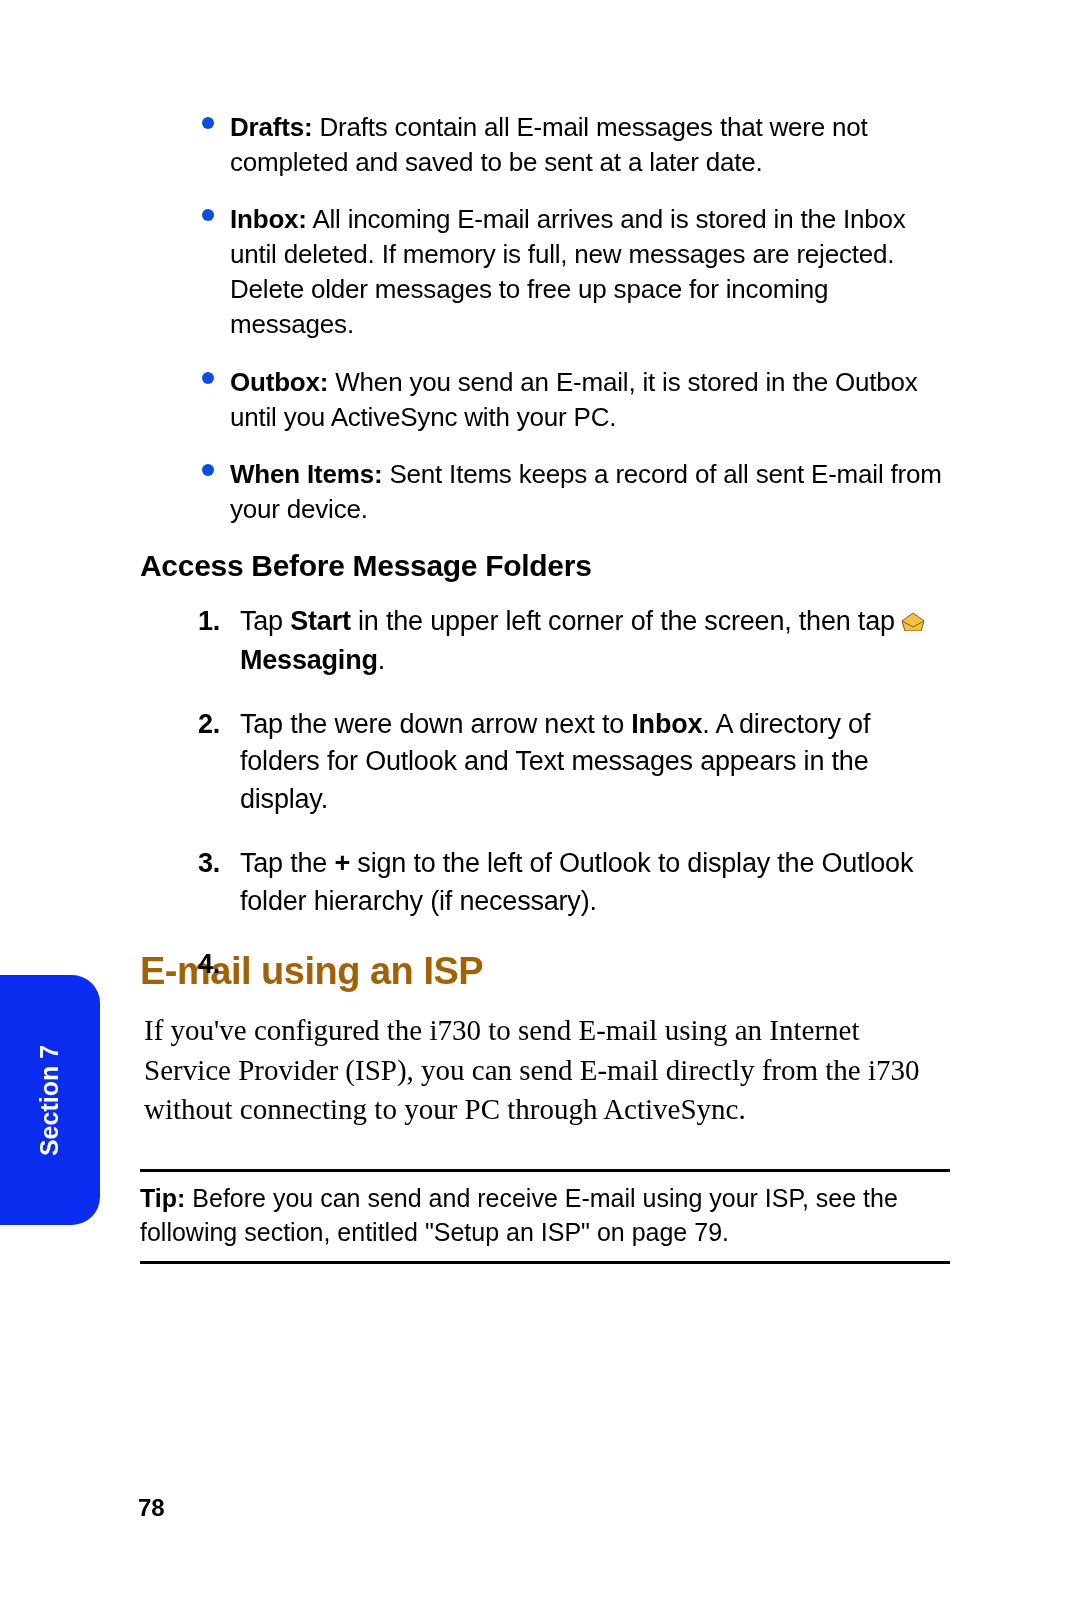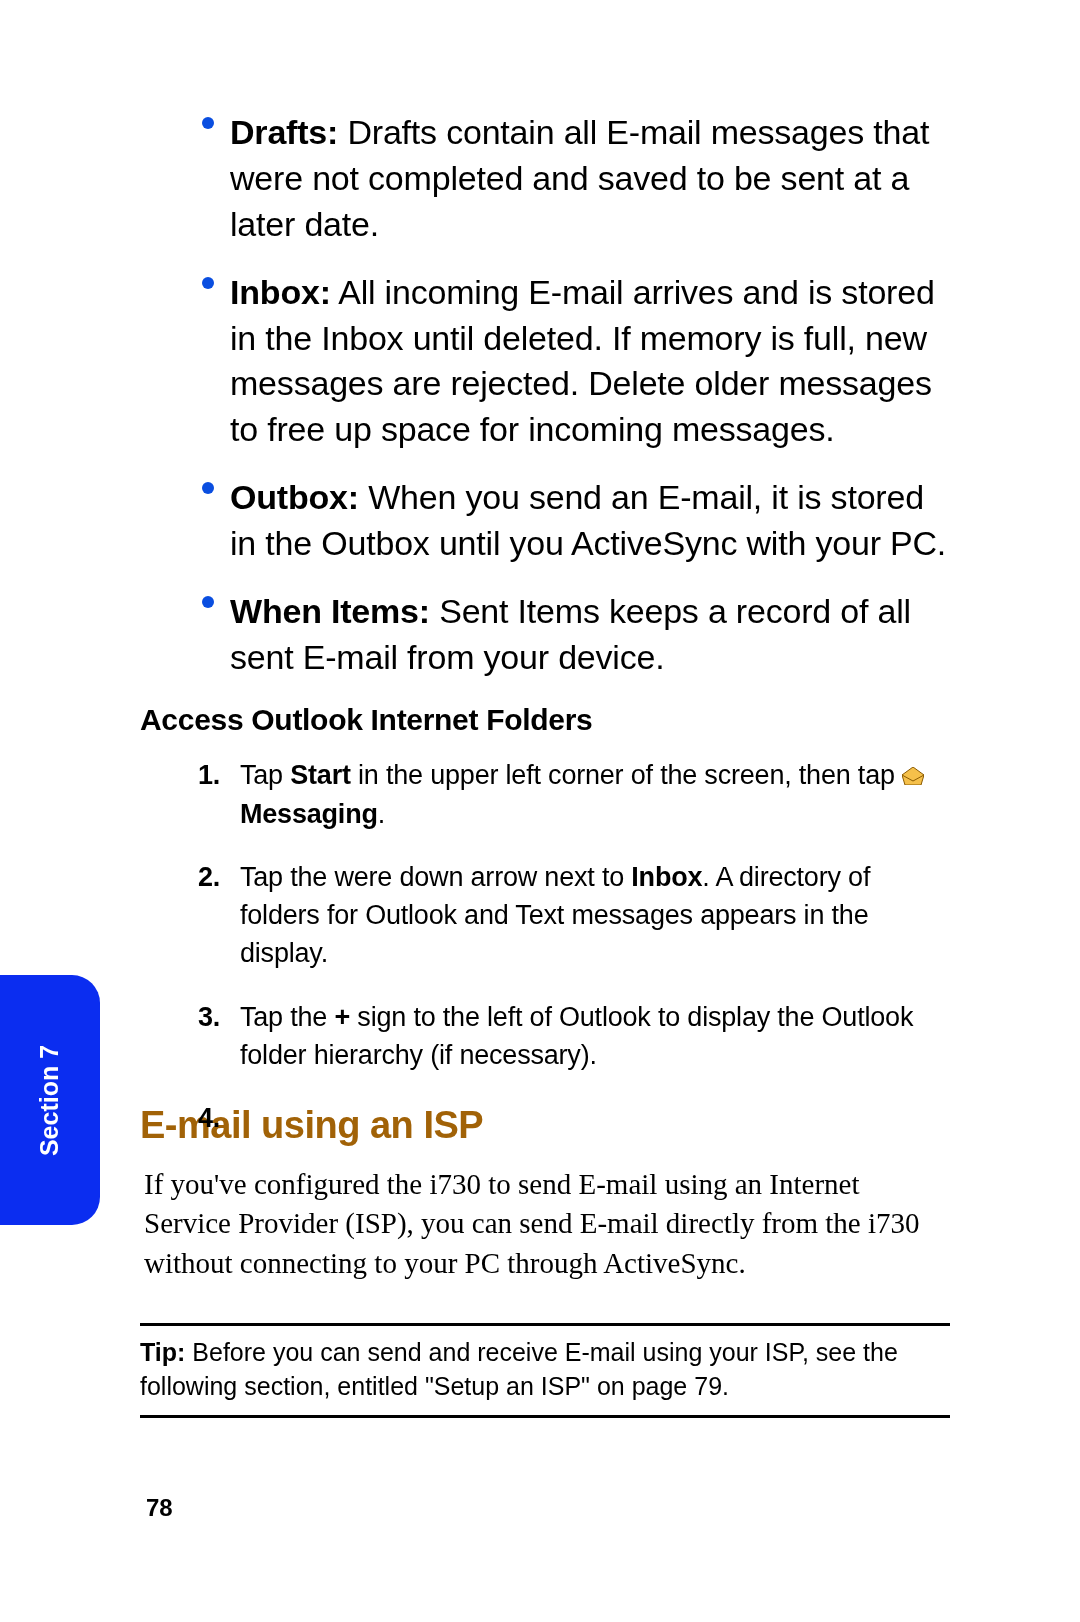--- a/index.html
+++ b/index.html
@@ -23,21 +23,21 @@
     margin-left: 10px;
   }
   ul.folder-list {
     list-style: none;
     padding: 0;
     margin: 0 0 10px 0;
   }
   ul.folder-list li {
     position: relative;
     padding-left: 90px;
-    font-size: 34px;
+    font-size: 26px;
     line-height: 1.35;
     margin-bottom: 22px;
     font-family: Arial, Helvetica, sans-serif;
     letter-spacing: -0.2px;
   }
   ul.folder-list li .dot {
     position: absolute;
     left: 62px;
     top: 7px;
     width: 12px;
@@ -96,21 +96,21 @@
     padding: 10px 0 12px 0;
     font-family: Arial, Helvetica, sans-serif;
     font-size: 25px;
     line-height: 1.35;
   }
   .tip-block .tip-label {
     font-weight: bold;
   }
   .page-num {
     position: absolute;
-    left: 146px;
+    left: 138px;
     bottom: 100px;
     font-weight: bold;
     font-size: 24px;
     font-family: Arial, Helvetica, sans-serif;
   }
   .section-tab {
     position: absolute;
     left: 0;
     top: 975px;
     width: 100px;
@@ -160,21 +160,21 @@
       <li>
         <span class="dot"></span>
         <span class="label">Outbox:</span><span> When you send an E-mail, it is stored in the Outbox until you ActiveSync with your PC.</span>
       </li>
       <li>
         <span class="dot"></span>
         <span class="label">When Items:</span><span> Sent Items keeps a record of all sent E-mail from your device.</span>
       </li>
     </ul>
 
-    <h3 class="subhead">Access Outlook Internet Folders</h3>
+    <h3 class="subhead">Access Before Message Folders</h3>
 
     <ol class="steps">
       <li>
         <span class="num">1.</span>
         <span>Tap </span><span class="b">Start</span><span> in the upper left corner of the screen, then tap </span><span class="msg-icon"><svg width="22" height="18" viewBox="0 0 22 18">
               <polygon points="3,18 19,18 22,8 11,0 0,8" fill="#f5c04a" stroke="#8a5a00" stroke-width="1"></polygon>
               <polyline points="0,8 11,14 22,8" fill="none" stroke="#8a5a00" stroke-width="1"></polyline>
             </svg></span><span class="b"> Messaging</span><span>.</span>
       </li>
       <li>

